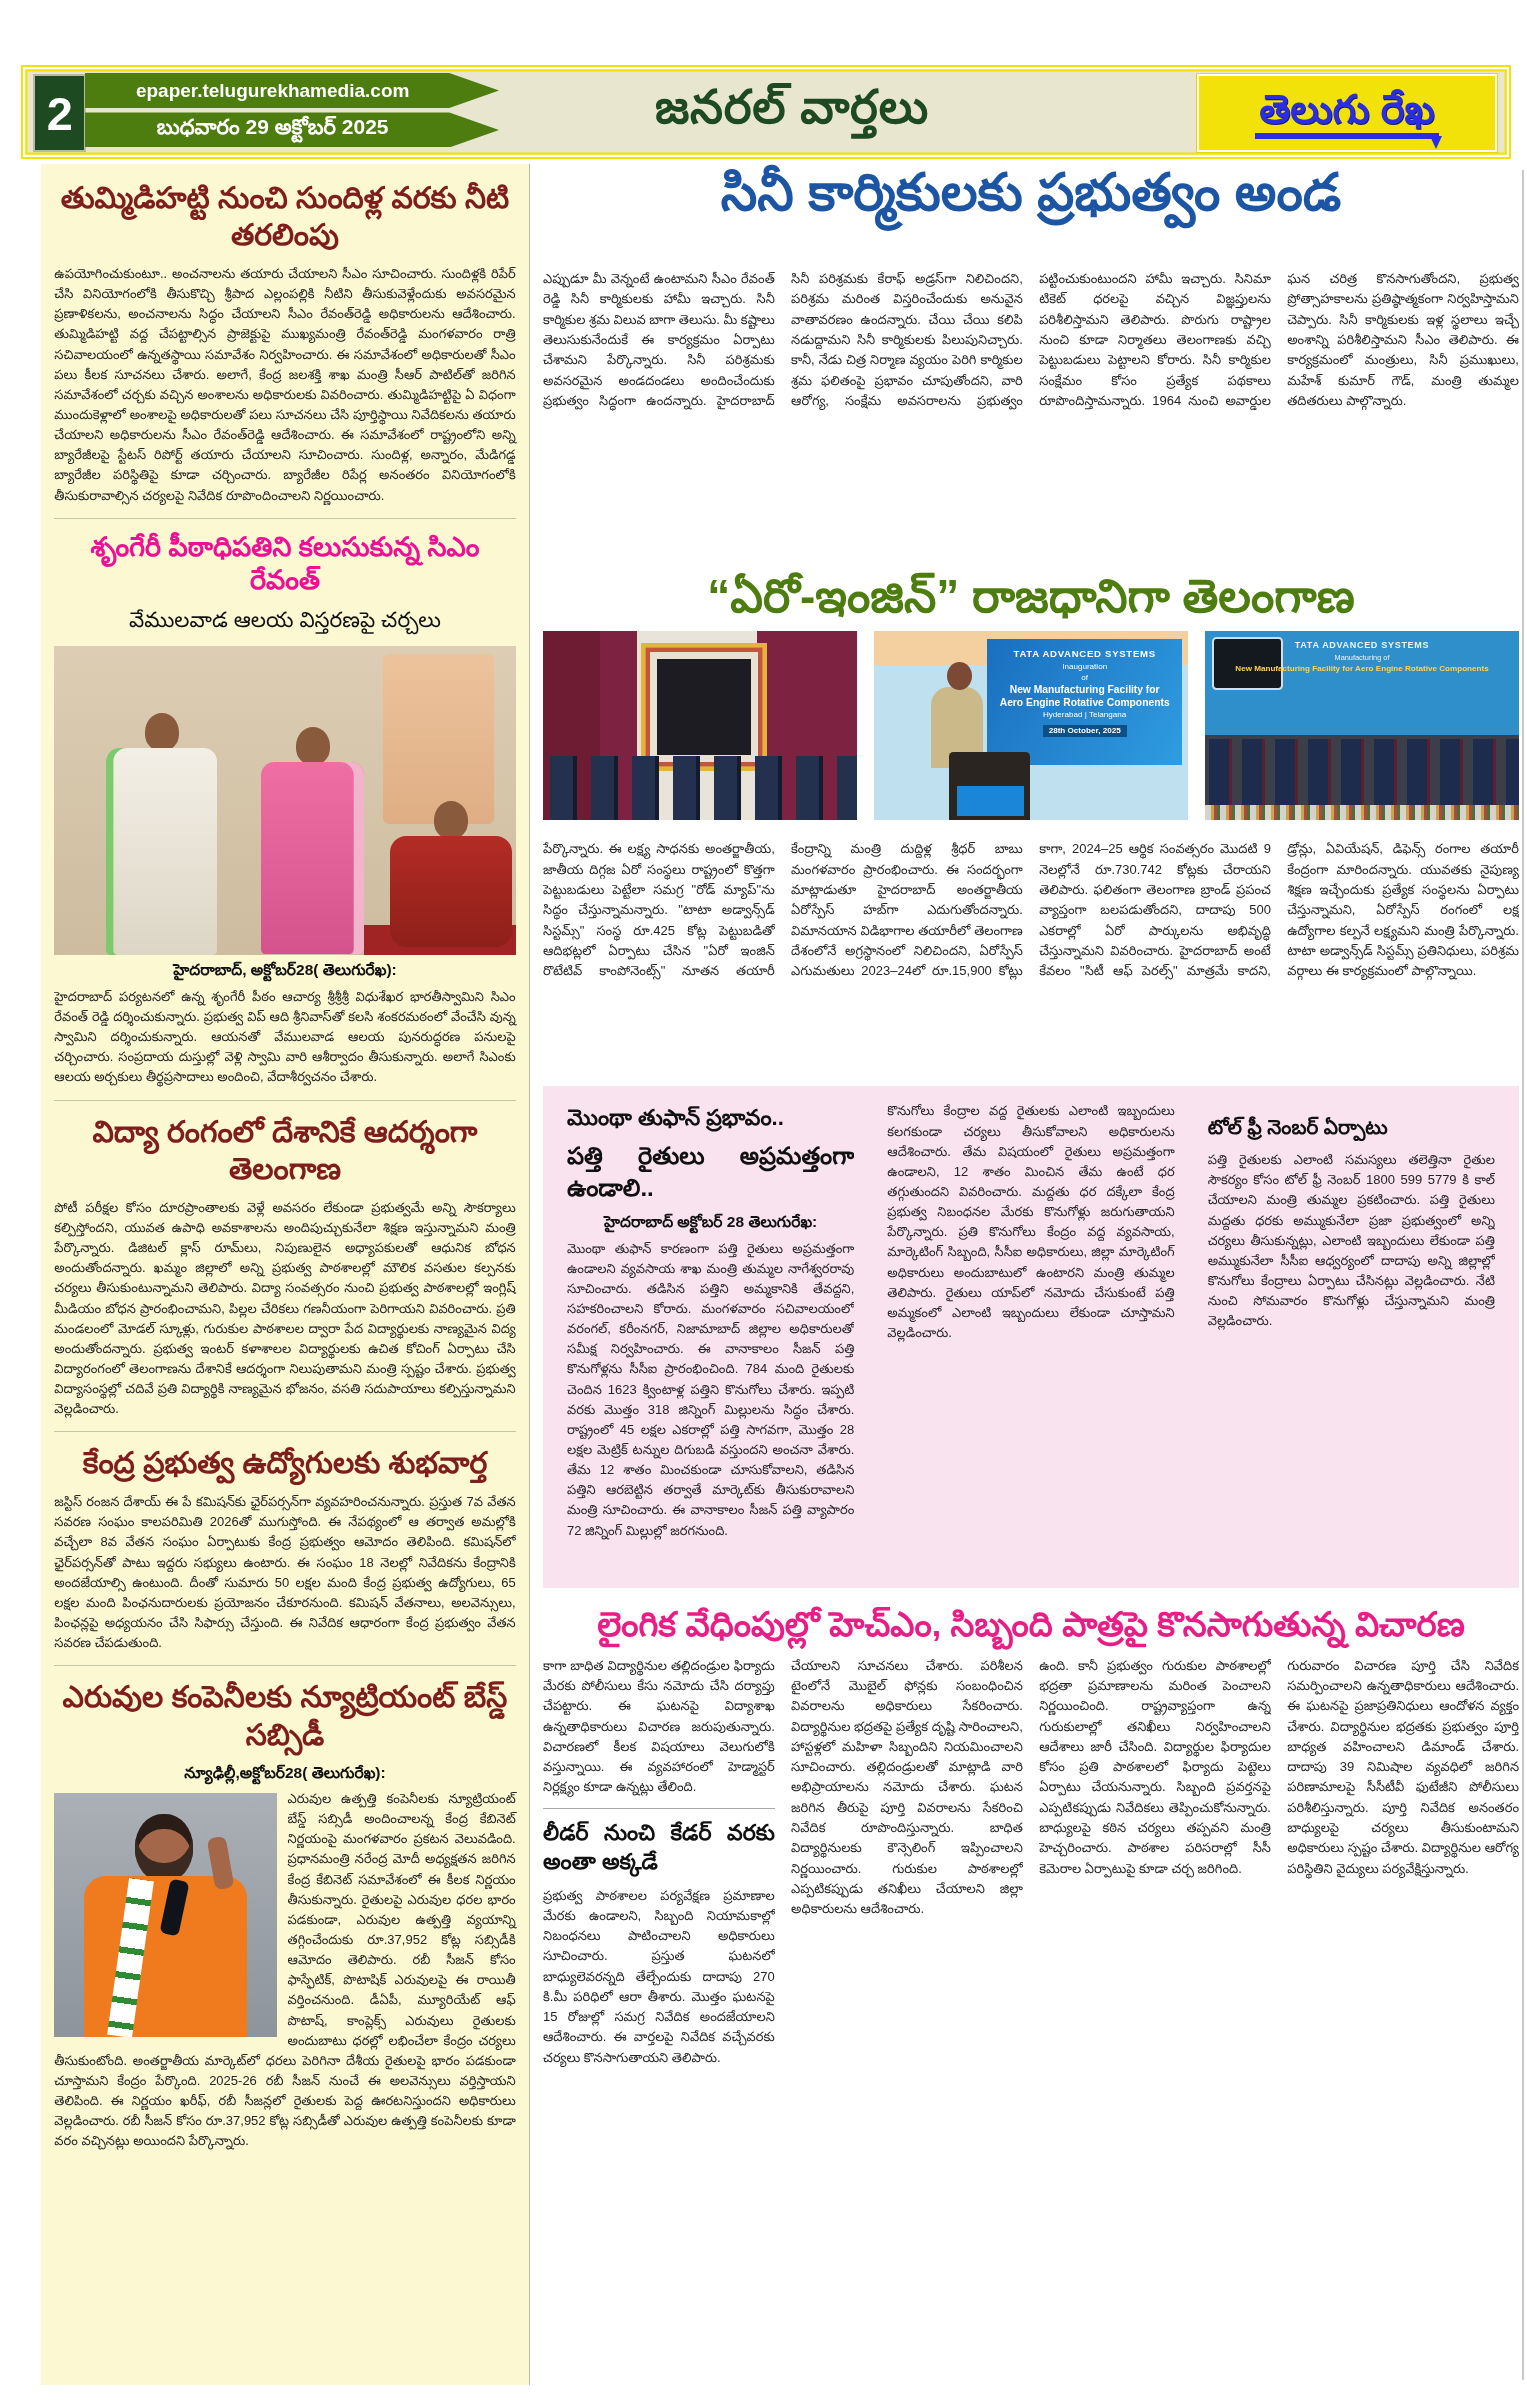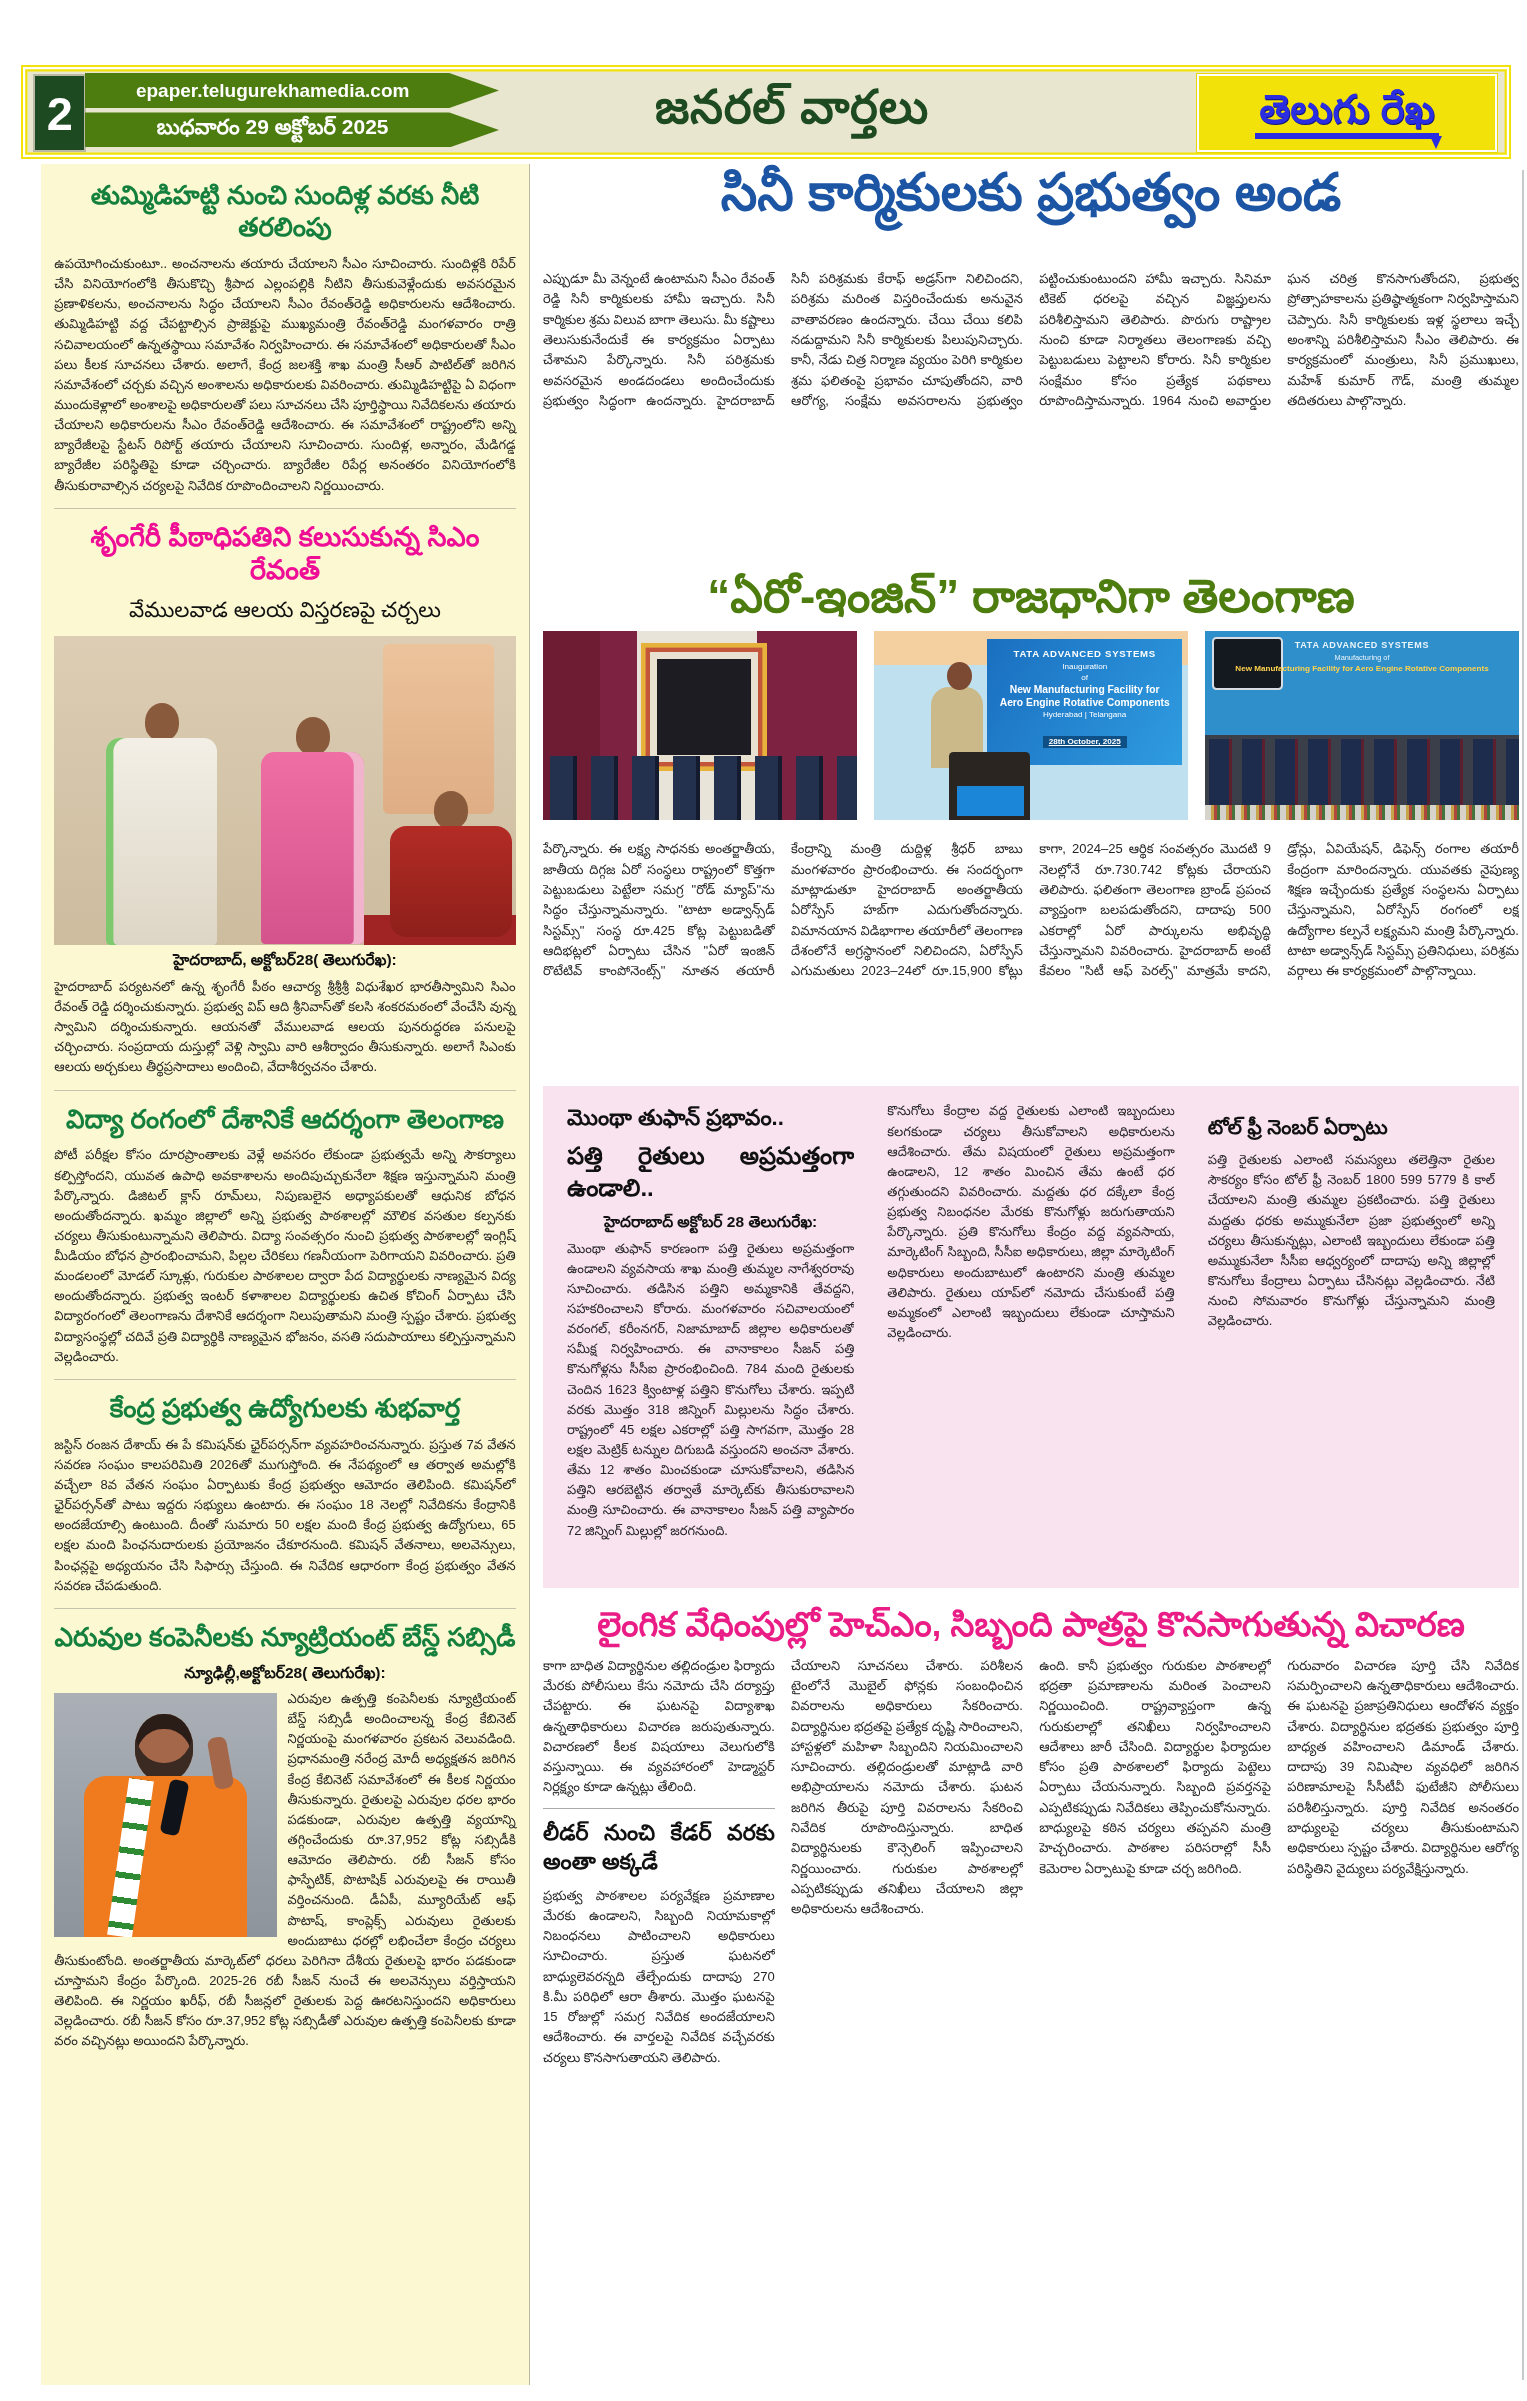--- a/index.html
+++ b/index.html
@@ -20,21 +20,21 @@
     color:#1d4a21;font-size:47px;font-weight:bold;letter-spacing:0.7px;}
   .logo-box{position:absolute;right:12px;top:7.4px;width:296px;height:74px;background:#f2e209;
     border:2.2px solid #fff;outline:1.5px solid #e6d70a;display:flex;align-items:center;justify-content:center;}
   .logo-text{color:#2a2ee0;font-size:40px;font-weight:bold;border-bottom:6px solid #2a2ee0;line-height:1.05;
     text-shadow:0.7px 0.7px 0 #10127a;position:relative;padding:0 4.4px 3px 4.4px;}
   .pen-nib{position:absolute;right:-3px;bottom:-16.3px;width:0;height:0;border-left:6px solid transparent;
     border-right:6px solid transparent;border-top:13.3px solid #2a2ee0;}
   
   .left-col{position:absolute;left:41px;top:164px;width:489px;height:2221px;background:#fcf8d1;
     border-right:1.5px solid #b9b9a6;padding:10.3px 13.3px;box-sizing:border-box;}
-  .lc-head{font-size:26px;font-weight:bold;color:#15803d;text-align:center;line-height:1.25;margin:4.4px 0 10.3px 0;}
+  .lc-head{font-size:30px;font-weight:bold;color:#7f1d1d;text-align:center;line-height:1.25;margin:4.4px 0 10.3px 0;}
   .lc-head.magenta{color:#ef0e96;font-size:27px;}
   .lc-sub{font-size:21.4px;color:#111;text-align:center;margin:1.5px 0 9px 0;}
   .dateline{font-size:15.5px;font-weight:bold;text-align:center;margin:6px 0 4.4px 0;color:#111;}
   .body-txt{font-size:13px;line-height:1.55;text-align:justify;color:#232323;}
   .divider{border:none;border-top:0.7px solid #c4c4ad;margin:12px 0;}
   
   .photo-cm{position:relative;width:100%;height:309px;background:linear-gradient(#dccdb4,#cdbc9e);overflow:hidden;margin:3px 0 4.4px 0;}
   .cm-poster{position:absolute;right:22px;top:7.4px;width:111px;height:170px;background:linear-gradient(#f0c196,#e2a87c);border-radius:6px;opacity:.8;}
   .fig{position:absolute;}
   .head-c{position:absolute;left:50%;transform:translateX(-50%);top:0;width:34px;height:38px;border-radius:50% 50% 45% 45%;background:#8a5a3c;}
@@ -70,21 +70,21 @@
      box-shadow:0 0 0 4.4px #c2553a, 0 0 0 9px #e6b23c;}
   .people-row{position:absolute;left:0;bottom:0;width:100%;height:64px;
      background:repeating-linear-gradient(90deg,transparent 0 7.4px,#23304e 7.4px 30px,#141b2e 30px 34px,transparent 34px 41px);}
   .ph-b{background:linear-gradient(#f4cfa0 0 18%,#bfe0ef 18% 100%);}
   .ph-b .banner{position:absolute;right:6px;top:7.4px;width:62%;height:126px;background:linear-gradient(120deg,#1a6fc0,#2f9ce0);
      color:#fff;text-align:center;padding:7.4px 6px;box-sizing:border-box;font-weight:bold;}
   .bn-l{margin:2.2px 0;}
   .bn-tata{font-size:9.6px;letter-spacing:0.7px;}
   .bn-small{font-size:8.1px;font-weight:normal;}
   .bn-big{font-size:10.3px;color:#fff;}
-  .bn-chip{display:inline-block;background:#0e4f86;border-radius:0;padding:1.5px 6px;font-size:8.1px;margin-top:14px;text-decoration:underline;}
+  .bn-chip{display:inline-block;background:#0e4f86;border-radius:0;padding:1.5px 6px;font-size:8.1px;margin-top:3px;}
   .podium{position:absolute;left:24%;bottom:0;width:81px;height:68px;background:#2a2520;border-radius:4.4px 4.4px 0 0;}
   .podium-screen{position:absolute;left:7.4px;bottom:4.4px;width:67px;height:30px;background:#1b86d8;}
   .speaker{position:absolute;left:18%;bottom:52px;width:52px;height:81px;background:#cbb98a;border-radius:18px 18px 0 0;}
   .speaker-head{position:absolute;left:16.3px;top:-25px;width:25px;height:28px;border-radius:50%;background:#7c4a32;}
   .ph-c{background:linear-gradient(#2f8fca 0 55%,#3a3f49 55% 100%);}
   .ph-c .engine{position:absolute;left:7.4px;top:6px;width:67px;height:49px;background:#14181f;border:2.2px solid #d8dde4;border-radius:4.4px;}
   .ph-c .bk-text{position:absolute;left:0;top:9px;width:100%;text-align:center;color:#eaf4fb;font-weight:bold;}
   .bk1{font-size:9px;letter-spacing:0.7px;}
   .bk2{font-size:7.4px;font-weight:normal;margin-top:3px;}
   .bk3{font-size:8.1px;color:#ffd34d;margin-top:1.5px;}

